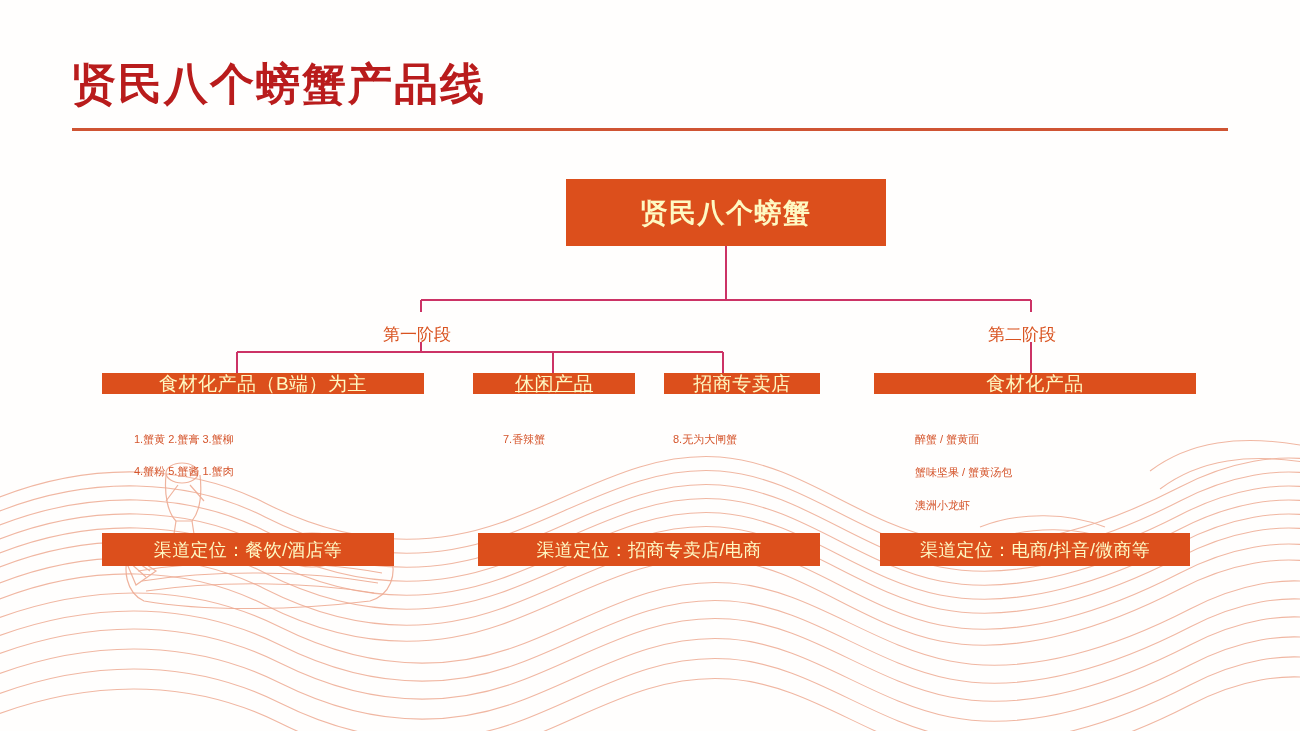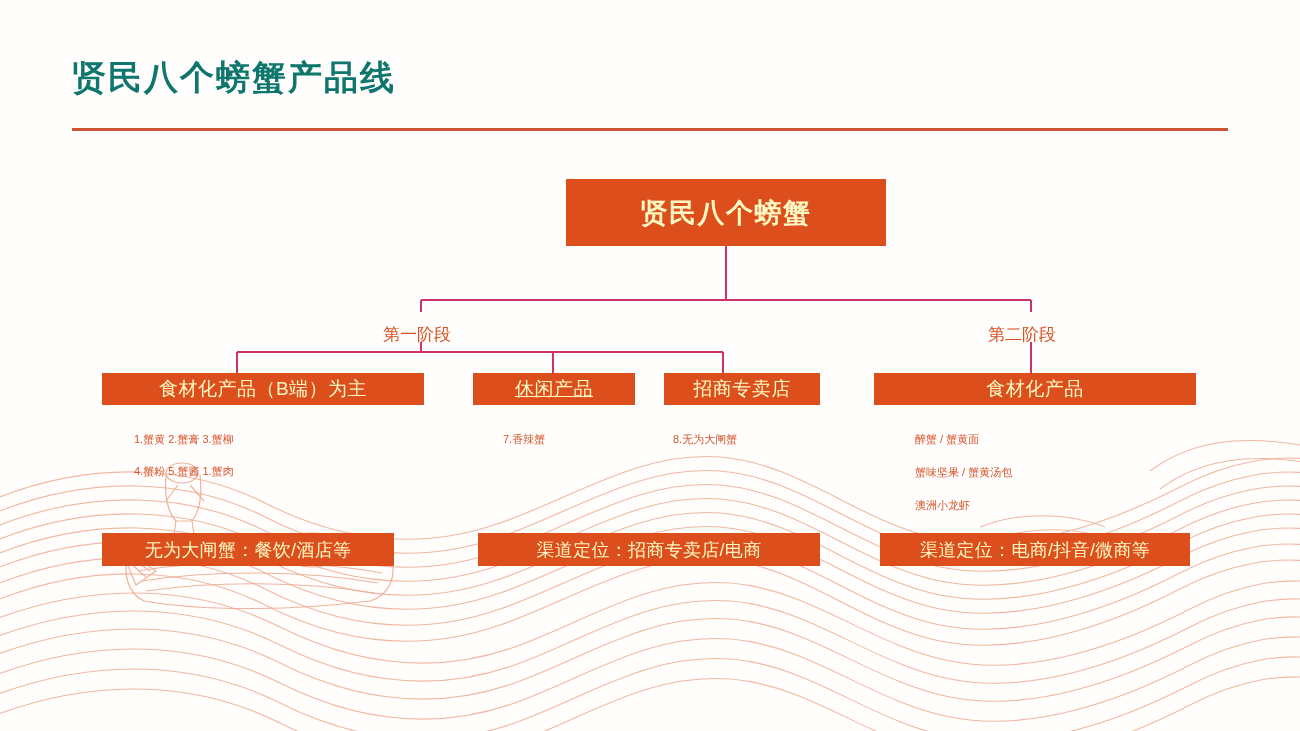--- a/index.html
+++ b/index.html
@@ -35,23 +35,23 @@
     height: 180px;
     pointer-events: none;
     z-index: 0;
   }
 
   
   .page-title {
     position: absolute;
     left: 72px;
     top: 55px;
-    font-size: 34px;
+    font-size: 44px;
     font-weight: bold;
-    color: #0f766e;
+    color: #b91c1c;
     letter-spacing: 2px;
     z-index: 3;
     white-space: nowrap;
   }
   .title-rule {
     position: absolute;
     left: 72px;
     top: 128px;
     width: 1156px;
     height: 3px;
@@ -86,21 +86,21 @@
   .box-root {
     left: 566px;
     top: 179px;
     width: 320px;
     height: 67px;
     font-size: 27px;
     font-weight: bold;
     letter-spacing: 1.5px;
   }
   .box-cat {
-    height: 32px;
+    height: 21px;
     font-size: 19px;
     letter-spacing: 0.5px;
   }
   .cat-1 { left: 102px;  top: 373px; width: 322px; }
   .cat-2 { left: 473px;  top: 373px; width: 162px; text-decoration: underline; }
   .cat-3 { left: 664px;  top: 373px; width: 156px; }
   .cat-4 { left: 874px;  top: 373px; width: 322px; }
 
   .box-channel {
     height: 33px;
@@ -223,17 +223,17 @@
   </div>
   <div class="items items-3">
     <div class="row">8.无为大闸蟹</div>
   </div>
   <div class="items items-4">
     <div class="row">醉蟹 / 蟹黄面</div>
     <div class="row">蟹味坚果 / 蟹黄汤包</div>
     <div class="row">澳洲小龙虾</div>
   </div>
 
-  <div class="box box-channel chan-1">无为大闸蟹：餐饮/酒店等</div>
+  <div class="box box-channel chan-1">渠道定位：餐饮/酒店等</div>
   <div class="box box-channel chan-2">渠道定位：招商专卖店/电商</div>
   <div class="box box-channel chan-3">渠道定位：电商/抖音/微商等</div>
 
 </div>
 
 </body></html>

